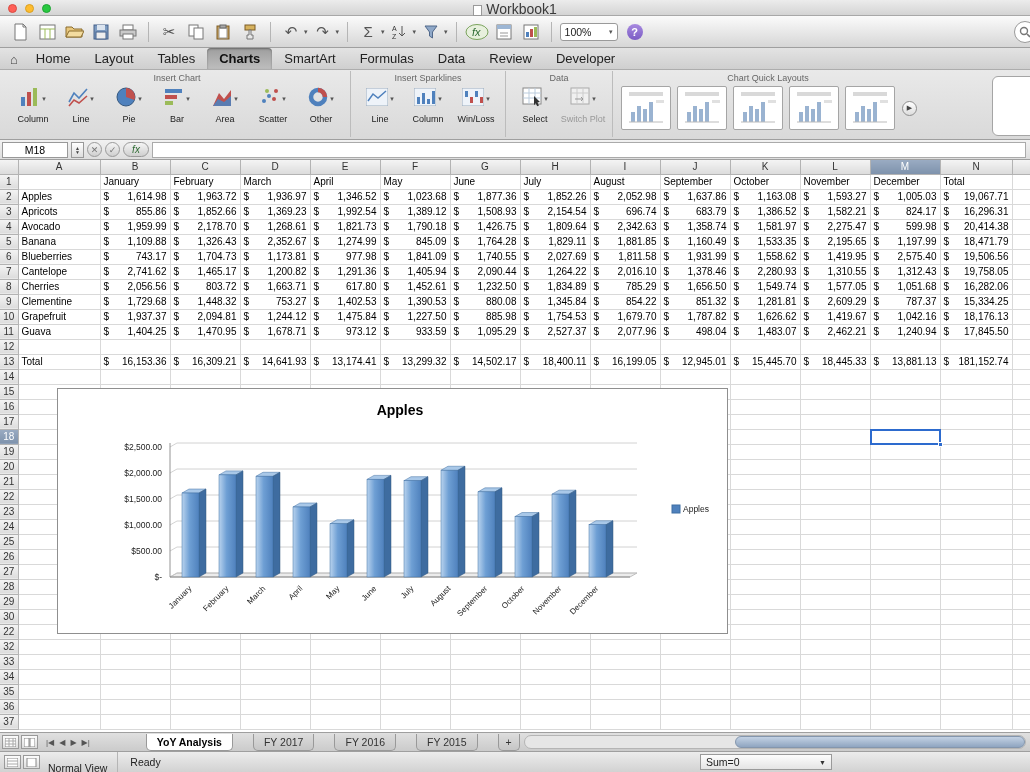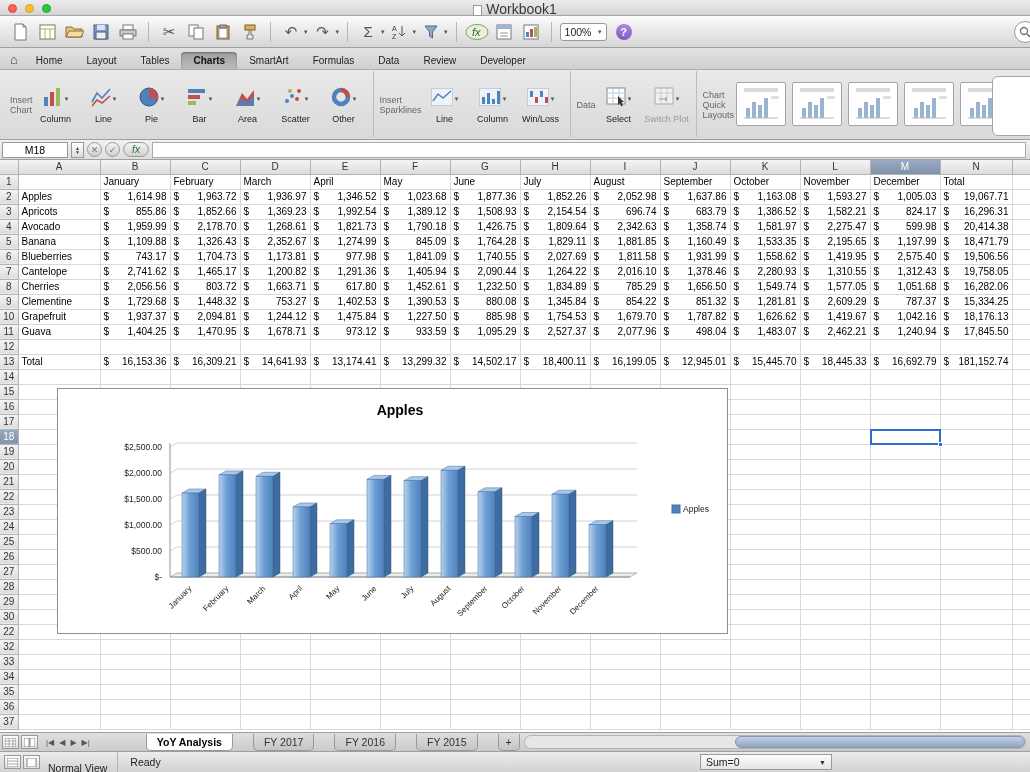--- a/index.html
+++ b/index.html
@@ -15,33 +15,33 @@
   .light.green{ background:#28c840; border:0.5px solid #1ea433;}
   .wtitle { position:absolute; left:0; right:0; top:1px; text-align:center; font-size:14px; color:#3a3a3a; }
   .wtitle .docicon { display:inline-block; width:9px; height:11px; background:#fff; border:1px solid #999; vertical-align:-2px; margin-right:4px; }
 
   
   .toolbar { height:32px; flex:0 0 32px; background:linear-gradient(#fbfbfb,#d6d6d6); border-bottom:1px solid #9f9f9f; display:flex; align-items:center; padding:0 8px; gap:3px; position:relative; }
   .ticon { width:24px; height:24px; display:flex; align-items:center; justify-content:center; color:#555; font-size:15px; }
   .ticon svg { display:block; }
   .tsep { width:1px; height:20px; background:#b5b5b5; margin:0 5px; }
   .tcaret { font-size:7px; color:#555; margin-left:-2px; }
-  .zoombox { width:47px; height:18px; background:#fff; border:1px solid #9a9a9a; border-radius:3px; font-size:10.5px; display:flex; align-items:center; justify-content:space-between; padding:0 4px; color:#222; }
+  .zoombox { width:58px; height:18px; background:#fff; border:1px solid #9a9a9a; border-radius:3px; font-size:10.5px; display:flex; align-items:center; justify-content:space-between; padding:0 4px; color:#222; }
   .helpbtn { width:16px; height:16px; border-radius:50%; background:linear-gradient(#a88ae0,#7b5cc4); color:#fff; font-size:11px; font-weight:bold; display:flex; align-items:center; justify-content:center; margin-left:6px; }
   .searchbtn { position:absolute; right:-6px; top:5px; width:22px; height:22px; border-radius:11px; background:#fff; border:1px solid #9a9a9a; display:flex; align-items:center; justify-content:center; }
 
   
   .ribtabs { height:22px; flex:0 0 22px; background:linear-gradient(#e3e3e3,#cfcfcf); border-bottom:1px solid #adadad; display:flex; align-items:flex-end; padding:0 4px; }
   .homeicon { font-size:13px; color:#444; padding:0 6px 2px 6px; }
-  .rtab { font-size:10px; color:#222; padding:3px 12px 3px 12px; border-radius:4px 4px 0 0; cursor:default; }
+  .rtab { font-size:13px; color:#222; padding:3px 12px 3px 12px; border-radius:4px 4px 0 0; cursor:default; }
   .rtab.active { background:linear-gradient(#9e9e9e,#bdbdbd); box-shadow:inset 0 1px 2px rgba(0,0,0,.35); color:#111; font-weight:bold; }
 
   
   .ribbon { height:70px; flex:0 0 70px; background:linear-gradient(#e9e9e9,#d9d9d9); border-bottom:1px solid #9f9f9f; display:flex; padding:1px 4px 2px 4px; position:relative; }
-  .rgroup { display:flex; flex-direction:row; align-items:center; border-right:1px solid #bcbcbc; padding:0 6px; }
+  .rgroup { display:flex; flex-direction:column; align-items:center; border-right:1px solid #bcbcbc; padding:0 6px; }
   .rgroup:last-of-type { border-right:none; }
   .rglabel { font-size:9px; color:#666; padding:2px 0 1px 0; }
   .ritems { display:flex; align-items:flex-start; gap:2px; }
   .ritem { width:46px; display:flex; flex-direction:column; align-items:center; cursor:default; }
   .ritem .iconrow { height:30px; display:flex; align-items:center; gap:2px; }
   .ritem .caret { font-size:7px; color:#555; }
   .ritem .rlabel { font-size:9px; color:#222; white-space:nowrap; }
   .ritem.disabled .rlabel { color:#999; }
   .thumb { width:50px; height:44px; background:#fff; border:1px solid #a5a5a5; border-radius:2px; margin:2px 2px; display:flex; align-items:center; justify-content:center; }
   .pager { width:15px; height:15px; border-radius:50%; border:1px solid #8e8e8e; background:linear-gradient(#fff,#ddd); font-size:7px; color:#444; display:flex; align-items:center; justify-content:center; align-self:center; margin-left:3px; }
@@ -1427,21 +1427,21 @@
             </td>
             <td class="b">
               <span class="cur">
                 <span>$</span>
                 <span>18,445.33</span>
               </span>
             </td>
             <td class="b">
               <span class="cur">
                 <span>$</span>
-                <span>16,692.79</span>
+                <span>13,881.13</span>
               </span>
             </td>
             <td class="b">
               <span class="cur">
                 <span>$</span>
                 <span>181,152.74</span>
               </span>
             </td>
             <td></td>
           </tr>

